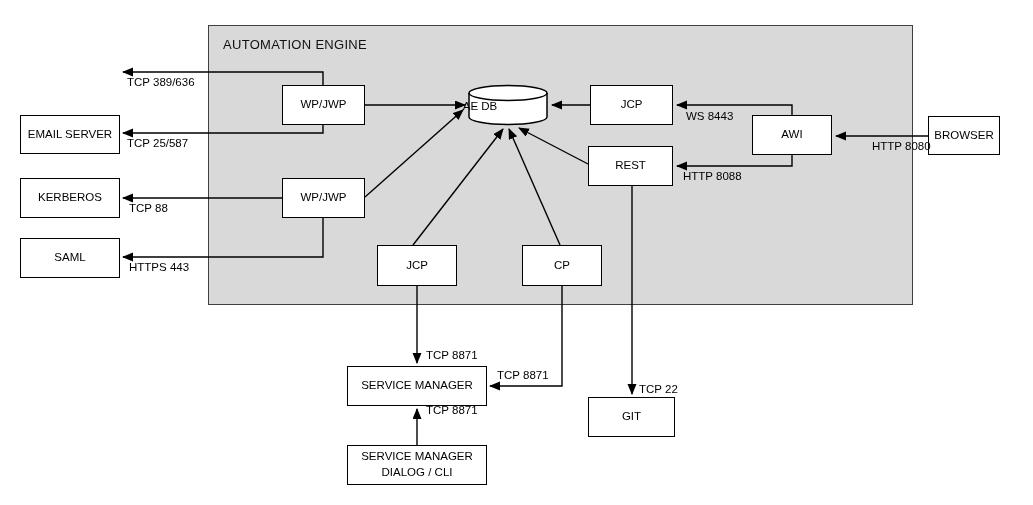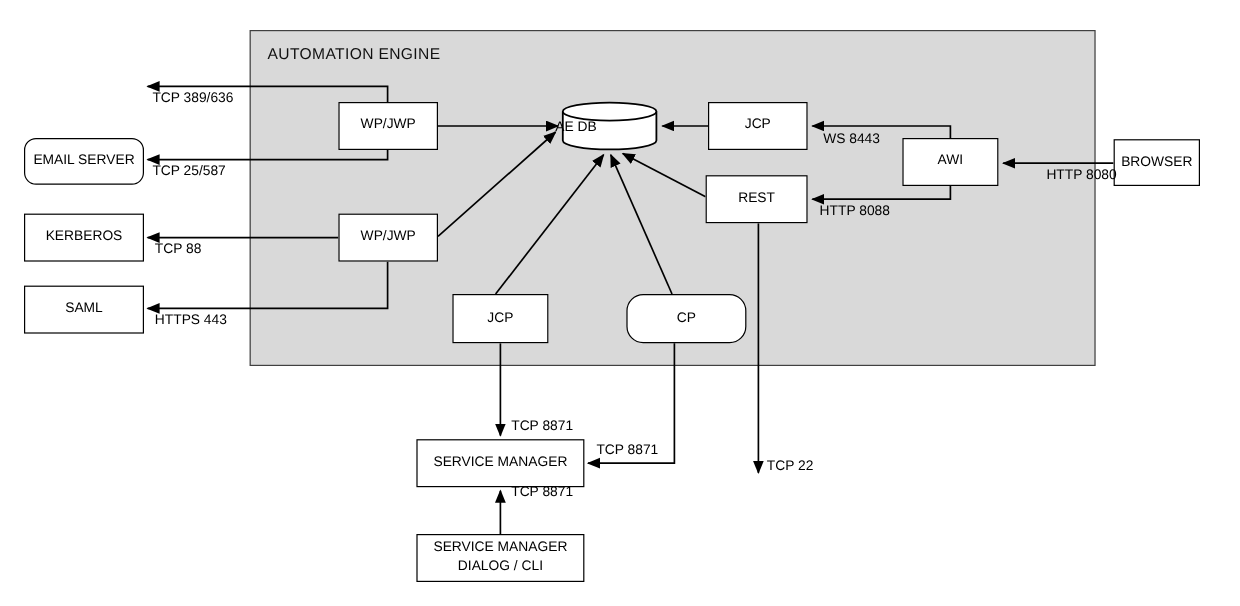--- a/index.html
+++ b/index.html
@@ -90,21 +90,21 @@
       <polyline points="632,186 632,394" marker-end="url(#arrow)"></polyline>
       <polyline points="417,445 417,409" marker-end="url(#arrow)"></polyline>
     </g>
 
     <g stroke="#000" stroke-width="1.5">
       <path d="M 469,93 L 469,117 A 39,7.5 0 0 0 547,117 L 547,93" fill="#ffffff"></path>
       <ellipse cx="508" cy="93" rx="39" ry="7.5" fill="#ffffff"></ellipse>
     </g>
   </svg>
 
-  <div class="node" style="left:20px;top:115px;width:100px;height:39px;border-radius:10px;">
+  <div class="node" style="left:20px;top:115px;width:100px;height:39px;">
     <span>EMAIL SERVER</span>
   </div>
   <div class="node" style="left:20px;top:238px;width:100px;height:40px;">
     <span>SAML</span>
   </div>
   <div class="node" style="left:20px;top:178px;width:100px;height:40px;">
     <span>KERBEROS</span>
   </div>
 
   <div class="node" style="left:282px;top:85px;width:83px;height:40px;">
@@ -125,30 +125,33 @@
   <div class="node" style="left:752px;top:115px;width:80px;height:40px;">
     <span>AWI</span>
   </div>
   <div class="node" style="left:928px;top:116px;width:72px;height:39px;">
     <span>BROWSER</span>
   </div>
 
   <div class="node" style="left:377px;top:245px;width:80px;height:41px;">
     <span>JCP</span>
   </div>
-  <div class="node" style="left:522px;top:245px;width:100px;height:41px;border-radius:14px;">
+  <div class="node" style="left:522px;top:245px;width:80px;height:41px;">
     <span>CP</span>
   </div>
 
   <div class="node" style="left:347px;top:366px;width:140px;height:40px;">
     <span>SERVICE MANAGER</span>
   </div>
   <div class="node" style="left:347px;top:445px;width:140px;height:40px;">
     <span>SERVICE MANAGER</span>
     <span>DIALOG / CLI</span>
+  </div>
+  <div class="node" style="left:588px;top:397px;width:87px;height:40px;">
+    <span>GIT</span>
   </div>
 
   <div class="elabel" style="left:127px;top:76px;">TCP 389/636</div>
   <div class="elabel" style="left:127px;top:137px;">TCP 25/587</div>
   <div class="elabel" style="left:129px;top:202px;">TCP 88</div>
   <div class="elabel" style="left:129px;top:261px;">HTTPS 443</div>
   <div class="elabel" style="left:686px;top:110px;">WS 8443</div>
   <div class="elabel" style="left:683px;top:170px;">HTTP 8088</div>
   <div class="elabel" style="left:828px;top:140px;padding-left:44px;">HTTP 8080</div>
   <div class="elabel" style="left:426px;top:349px;">TCP 8871</div>

